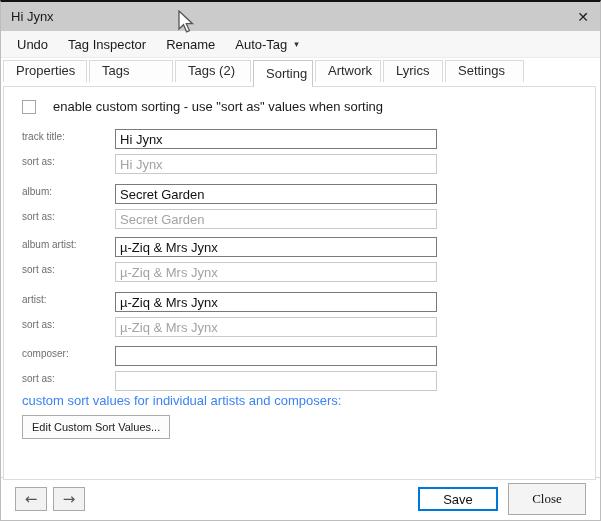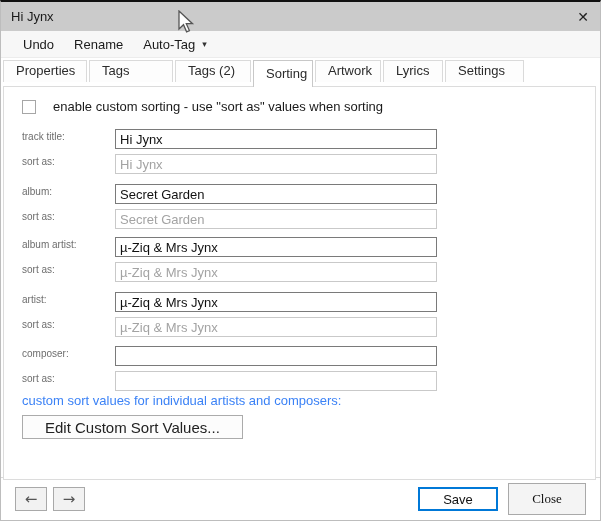--- a/index.html
+++ b/index.html
@@ -25,21 +25,21 @@
     font-size:14px; color:#222; cursor:default;
   }
 
   
   .menubar {
     position:absolute; top:29px; left:0; right:0; height:27px;
     background:#f7f7f7; border-bottom:1px solid #ececec;
     display:flex; align-items:center; font-size:13px; color:#1a1a1a;
   }
   .menu-item { padding:0 10px; height:100%; display:flex; align-items:center; }
-  .menu-item.first { padding-left:22px; }
+  .menu-item.first { padding-left:16px; }
   .menu-caret { font-size:9px; margin-left:7px; color:#333; }
   .menu-right { margin-left:auto; padding-right:12px; }
 
   
   .tabstrip {
     position:absolute; top:58px; left:2px; right:6px; height:27px;
     display:flex; align-items:flex-start; z-index:2;
   }
   .tab {
     height:22px; line-height:20px; border:1px solid #dadada; border-bottom:none;
@@ -72,22 +72,22 @@
     position:absolute; left:111px; top:0; width:322px; height:20px;
     border:1px solid #7a7a7a; background:#fff; font-family:"Liberation Sans","DejaVu Sans",sans-serif;
     font-size:13px; color:#111; padding:0 4px; outline:none;
   }
   .field.disabled { border-color:#c9c9c9; color:#a3a3a3; }
 
   .custom-label {
     position:absolute; left:18px; top:306px; font-size:13px; color:#3b82f6;
   }
   .edit-custom-btn {
-    position:absolute; left:18px; top:328px; height:24px; padding:0 22px;
-    background:#fcfcfc; border:1px solid #ababab; font-size:15px; color:#222;
+    position:absolute; left:18px; top:328px; height:24px; padding:0 9px;
+    background:#fcfcfc; border:1px solid #ababab; font-size:11px; color:#222;
     font-family:"Liberation Sans","DejaVu Sans",sans-serif; cursor:default;
   }
 
   
   .footer {
     position:absolute; left:0; right:0; bottom:0; height:43px;
     border-top:1px solid #d9d9d9; background:#fff;
     display:flex; align-items:center; padding:0 14px;
   }
   .nav-btn {
@@ -119,20 +119,21 @@
     <span class="title">Hi Jynx</span>
     <span class="close-btn">✕</span>
   </div>
 
   <svg class="cursor" width="18" height="26" viewBox="0 0 18 26">
     <path d="M2,1 L2,19 L6.5,14.7 L9.6,21.8 L12.4,20.6 L9.3,13.7 L15.5,13.7 Z" fill="#ffffff" stroke="#555555" stroke-width="1.3"></path>
   </svg>
 
   <div class="menubar">
     <span class="menu-item first">Undo</span>
+    <span class="menu-item">Tag Inspector</span>
     <span class="menu-item">Rename</span>
     <span class="menu-item">
       <span>Auto-Tag</span>
       <span class="menu-caret">▾</span>
     </span>
   </div>
 
   <div class="tabstrip">
     <span class="tab" style="width:84px">Properties</span>
     <span class="tab" style="width:84px">Tags</span>

